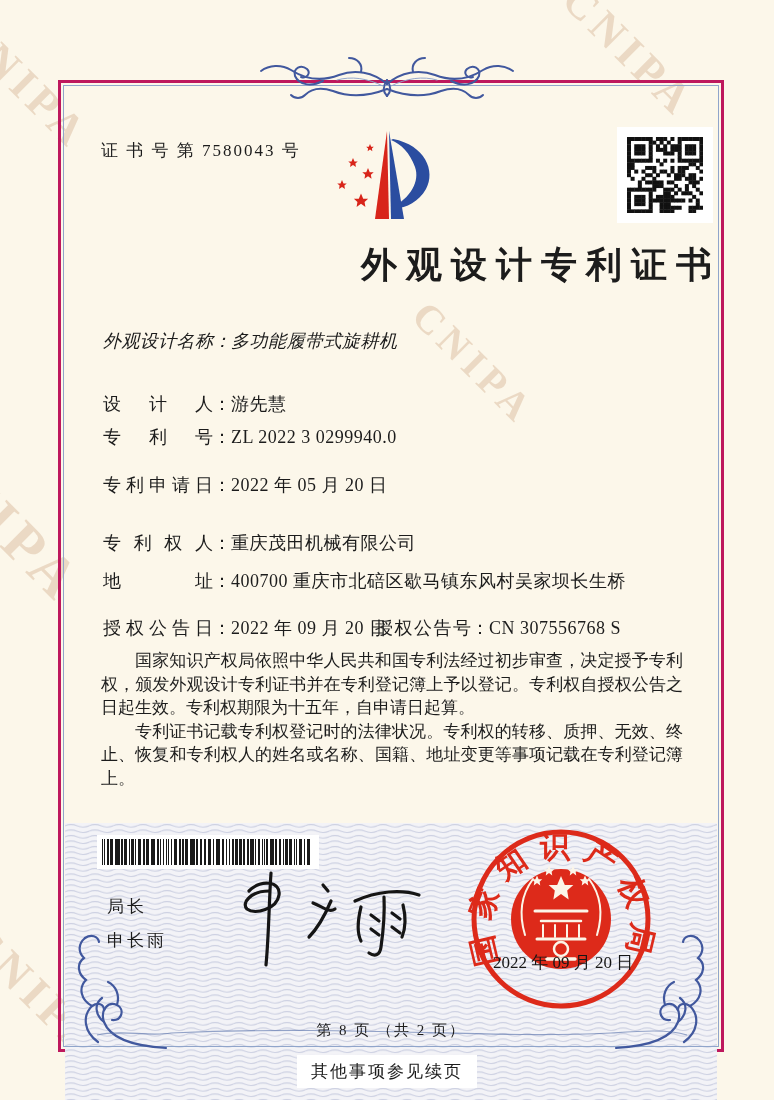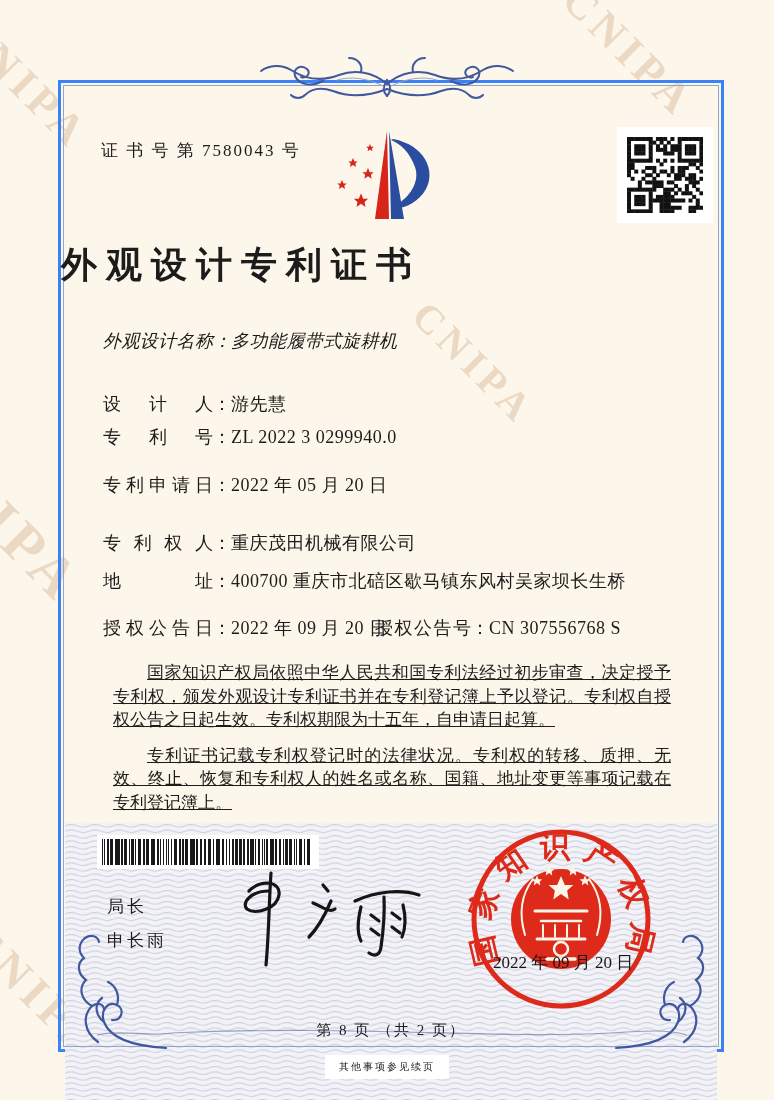--- a/index.html
+++ b/index.html
@@ -1,43 +1,43 @@
 <!DOCTYPE html>
 <html><head>
 <meta charset="utf-8">
 <style>
   html,body{margin:0;padding:0;background:#fcf7ea;}
   .page{position:relative;width:774px;height:1100px;background:#fcf7ea;overflow:hidden;
         font-family:"Liberation Serif","DejaVu Serif",serif;color:#1c1c1c;}
   .wm{position:absolute;z-index:0;font-weight:bold;letter-spacing:6px;white-space:nowrap;
       color:rgba(196,148,110,.30);transform:rotate(45deg);transform-origin:left top;}
-  .frame{position:absolute;left:58px;top:80px;width:660px;height:966px;border:3px solid #3b82f6;z-index:1;}
+  .frame{position:absolute;left:58px;top:80px;width:660px;height:966px;border:3px solid #be185d;z-index:1;}
   .frame::after{content:"";position:absolute;inset:2px;border:1px solid #90a5cb;pointer-events:none;}
   .item{position:absolute;z-index:2;}
   .band{position:absolute;left:4px;right:4px;top:740px;bottom:4px;z-index:0;}
   .cert-no{left:40px;top:56px;font-size:17px;letter-spacing:2px;}
   .logo{left:272px;top:44px;}
   .qr{left:556px;top:44px;width:96px;height:96px;background:#ffffff;}
   .qr svg{margin:10px;display:block;}
-  .title{left:0;right:0;top:158px;text-align:left;font-size:36px;font-weight:bold;letter-spacing:9px;}
+  .title{left:0;right:0;top:158px;text-align:right;font-size:36px;font-weight:bold;letter-spacing:9px;}
   .row{position:absolute;left:42px;font-size:18px;white-space:nowrap;z-index:2;}
   .flabel{display:inline-block;width:110px;text-align:justify;text-align-last:justify;vertical-align:bottom;}
   .fvalue{letter-spacing:.5px;}
   .grant2{position:absolute;left:272px;top:0;white-space:nowrap;}
   .paras{left:40px;top:566px;width:582px;font-size:17px;line-height:23.5px;text-align:justify;}
-  .paras p{margin:12px;text-indent:2em;text-decoration:underline;}
+  .paras p{margin:0;text-indent:2em;}
   .barcode{left:36px;top:752px;background:#ffffff;padding:4px 5px;line-height:0;}
   .sig-title{left:46px;top:812px;font-family:Liberation Serif, serif;font-size:17px;letter-spacing:3px;}
   .sig-name{left:46px;top:846px;font-family:"Liberation Sans","DejaVu Sans",sans-serif;font-size:17px;letter-spacing:3px;}
   .sig-script{left:158px;top:784px;}
   .seal{left:400px;top:736px;}
   .seal-date{left:412px;top:868px;width:180px;text-align:center;font-size:17px;color:#161616;z-index:3;}
   .pagenum{left:0;right:0;top:938px;text-align:center;font-size:15px;letter-spacing:2px;}
   .foot-note{position:absolute;left:50%;transform:translateX(-50%);top:1055px;background:#ffffff;
-             padding:5px 14px;font-size:10px;letter-spacing:2px;z-index:2;}
+             padding:5px 14px;font-size:17px;letter-spacing:2px;z-index:2;}
   .ornament-top{position:absolute;left:257px;top:44px;z-index:2;}
   .corner{position:absolute;bottom:-5px;z-index:1;}
   .corner.bl{left:-3px;}
   .corner.br{right:-3px;transform:scaleX(-1);}
   .bottom-scroll{position:absolute;left:0;bottom:8px;z-index:1;}
   .hiddefs{position:absolute;width:0;height:0;overflow:hidden;}
 </style>
 </head>
 <body>
 

